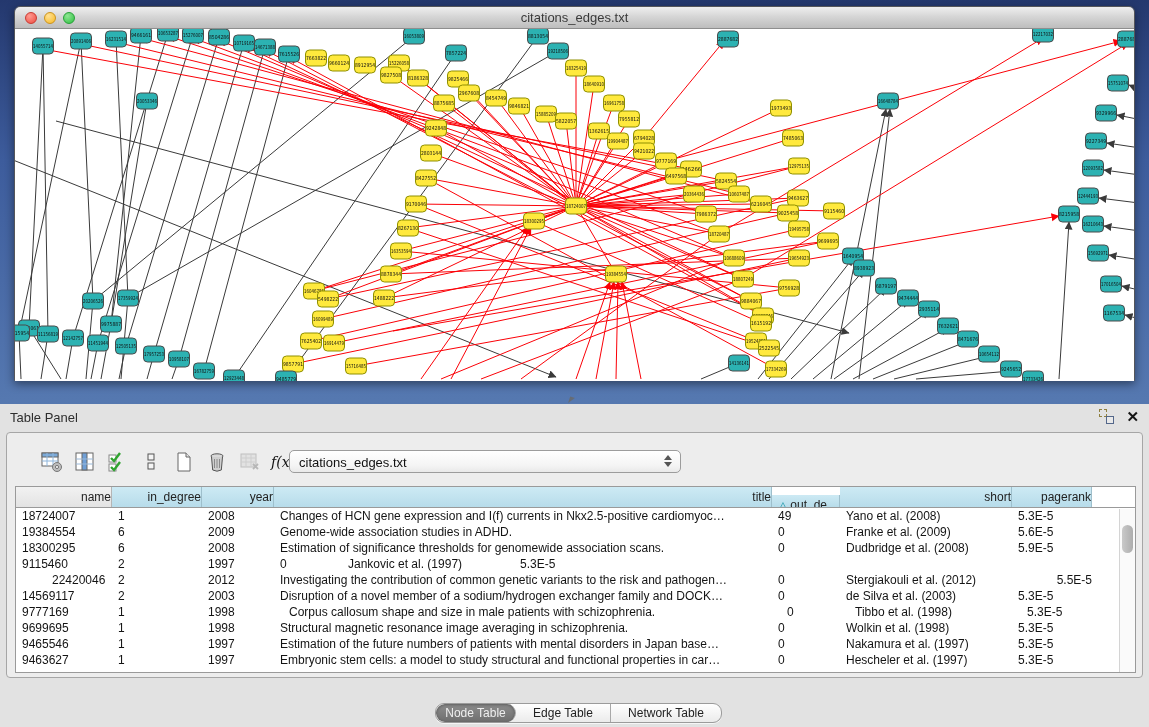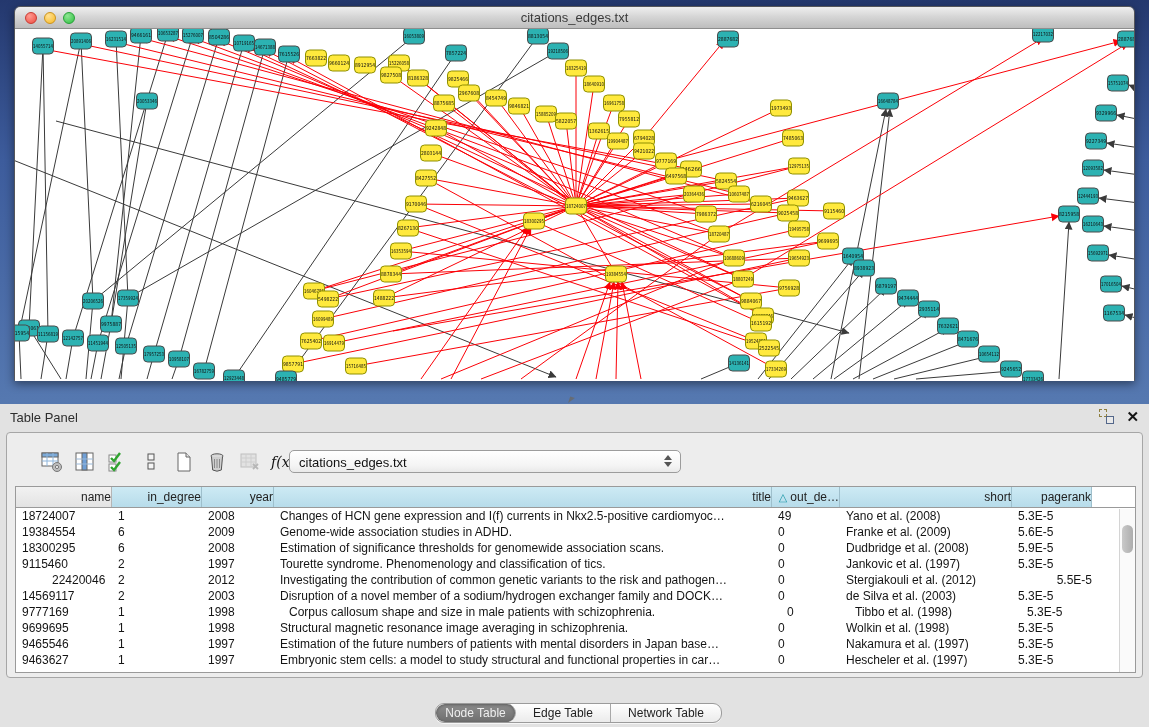--- a/index.html
+++ b/index.html
@@ -807,21 +807,21 @@
           <span class="down"></span>
         </span>
     </div>
 
     <div class="tp-table">
       <div class="thead" id="thead">
           <div class="th gray" style="width: 96px;">name</div>
           <div class="th" style="width: 90px; padding-left: 6px;">in_degree</div>
           <div class="th" style="width: 72px;">year</div>
           <div class="th" style="width: 498px;">title</div>
-          <div class="th" style="width: 68px;"><span class="sort-tri">△</span>out_de…</div>
+          <div class="th" style="width: 68px; margin-top: 8px;"><span class="sort-tri">△</span>out_de…</div>
           <div class="th" style="width: 172px;">short</div>
           <div class="th" style="width: 80px;">pagerank</div>
           <div class="th filler" style="width: 29px;"></div>
         </div>
       <div id="tbody">
           <div class="trow">
             <div class="td" style="width: 96px;">18724007</div>
             <div class="td" style="width: 90px;">1</div>
             <div class="td" style="width: 72px;">2008</div>
             <div class="td" style="width: 498px;">Changes of HCN gene expression and I(f) currents in Nkx2.5-positive cardiomyoc…</div>
@@ -847,21 +847,20 @@
             <div class="td" style="width: 498px;">Estimation of significance thresholds for genomewide association scans.</div>
             <div class="td" style="width: 68px;">0</div>
             <div class="td" style="width: 172px;">Dudbridge et al. (2008)</div>
             <div class="td" style="width: 80px;">5.9E-5</div>
             <div class="td" style="width: 29px;"></div>
           </div>
           <div class="trow">
             <div class="td" style="width: 96px;">9115460</div>
             <div class="td" style="width: 90px;">2</div>
             <div class="td" style="width: 72px;">1997</div>
-            <div class="td" style="width: 498px;">Tourette syndrome. Phenomenology and classification of tics.</div>
             <div class="td" style="width: 68px;">0</div>
             <div class="td" style="width: 172px;">Jankovic et al. (1997)</div>
             <div class="td" style="width: 80px;">5.3E-5</div>
             <div class="td" style="width: 29px;"></div>
           </div>
           <div class="trow">
             <div class="td" style="width: 96px; padding-left: 36px;">22420046</div>
             <div class="td" style="width: 90px;">2</div>
             <div class="td" style="width: 72px;">2012</div>
             <div class="td" style="width: 498px;">Investigating the contribution of common genetic variants to the risk and pathogen…</div>

